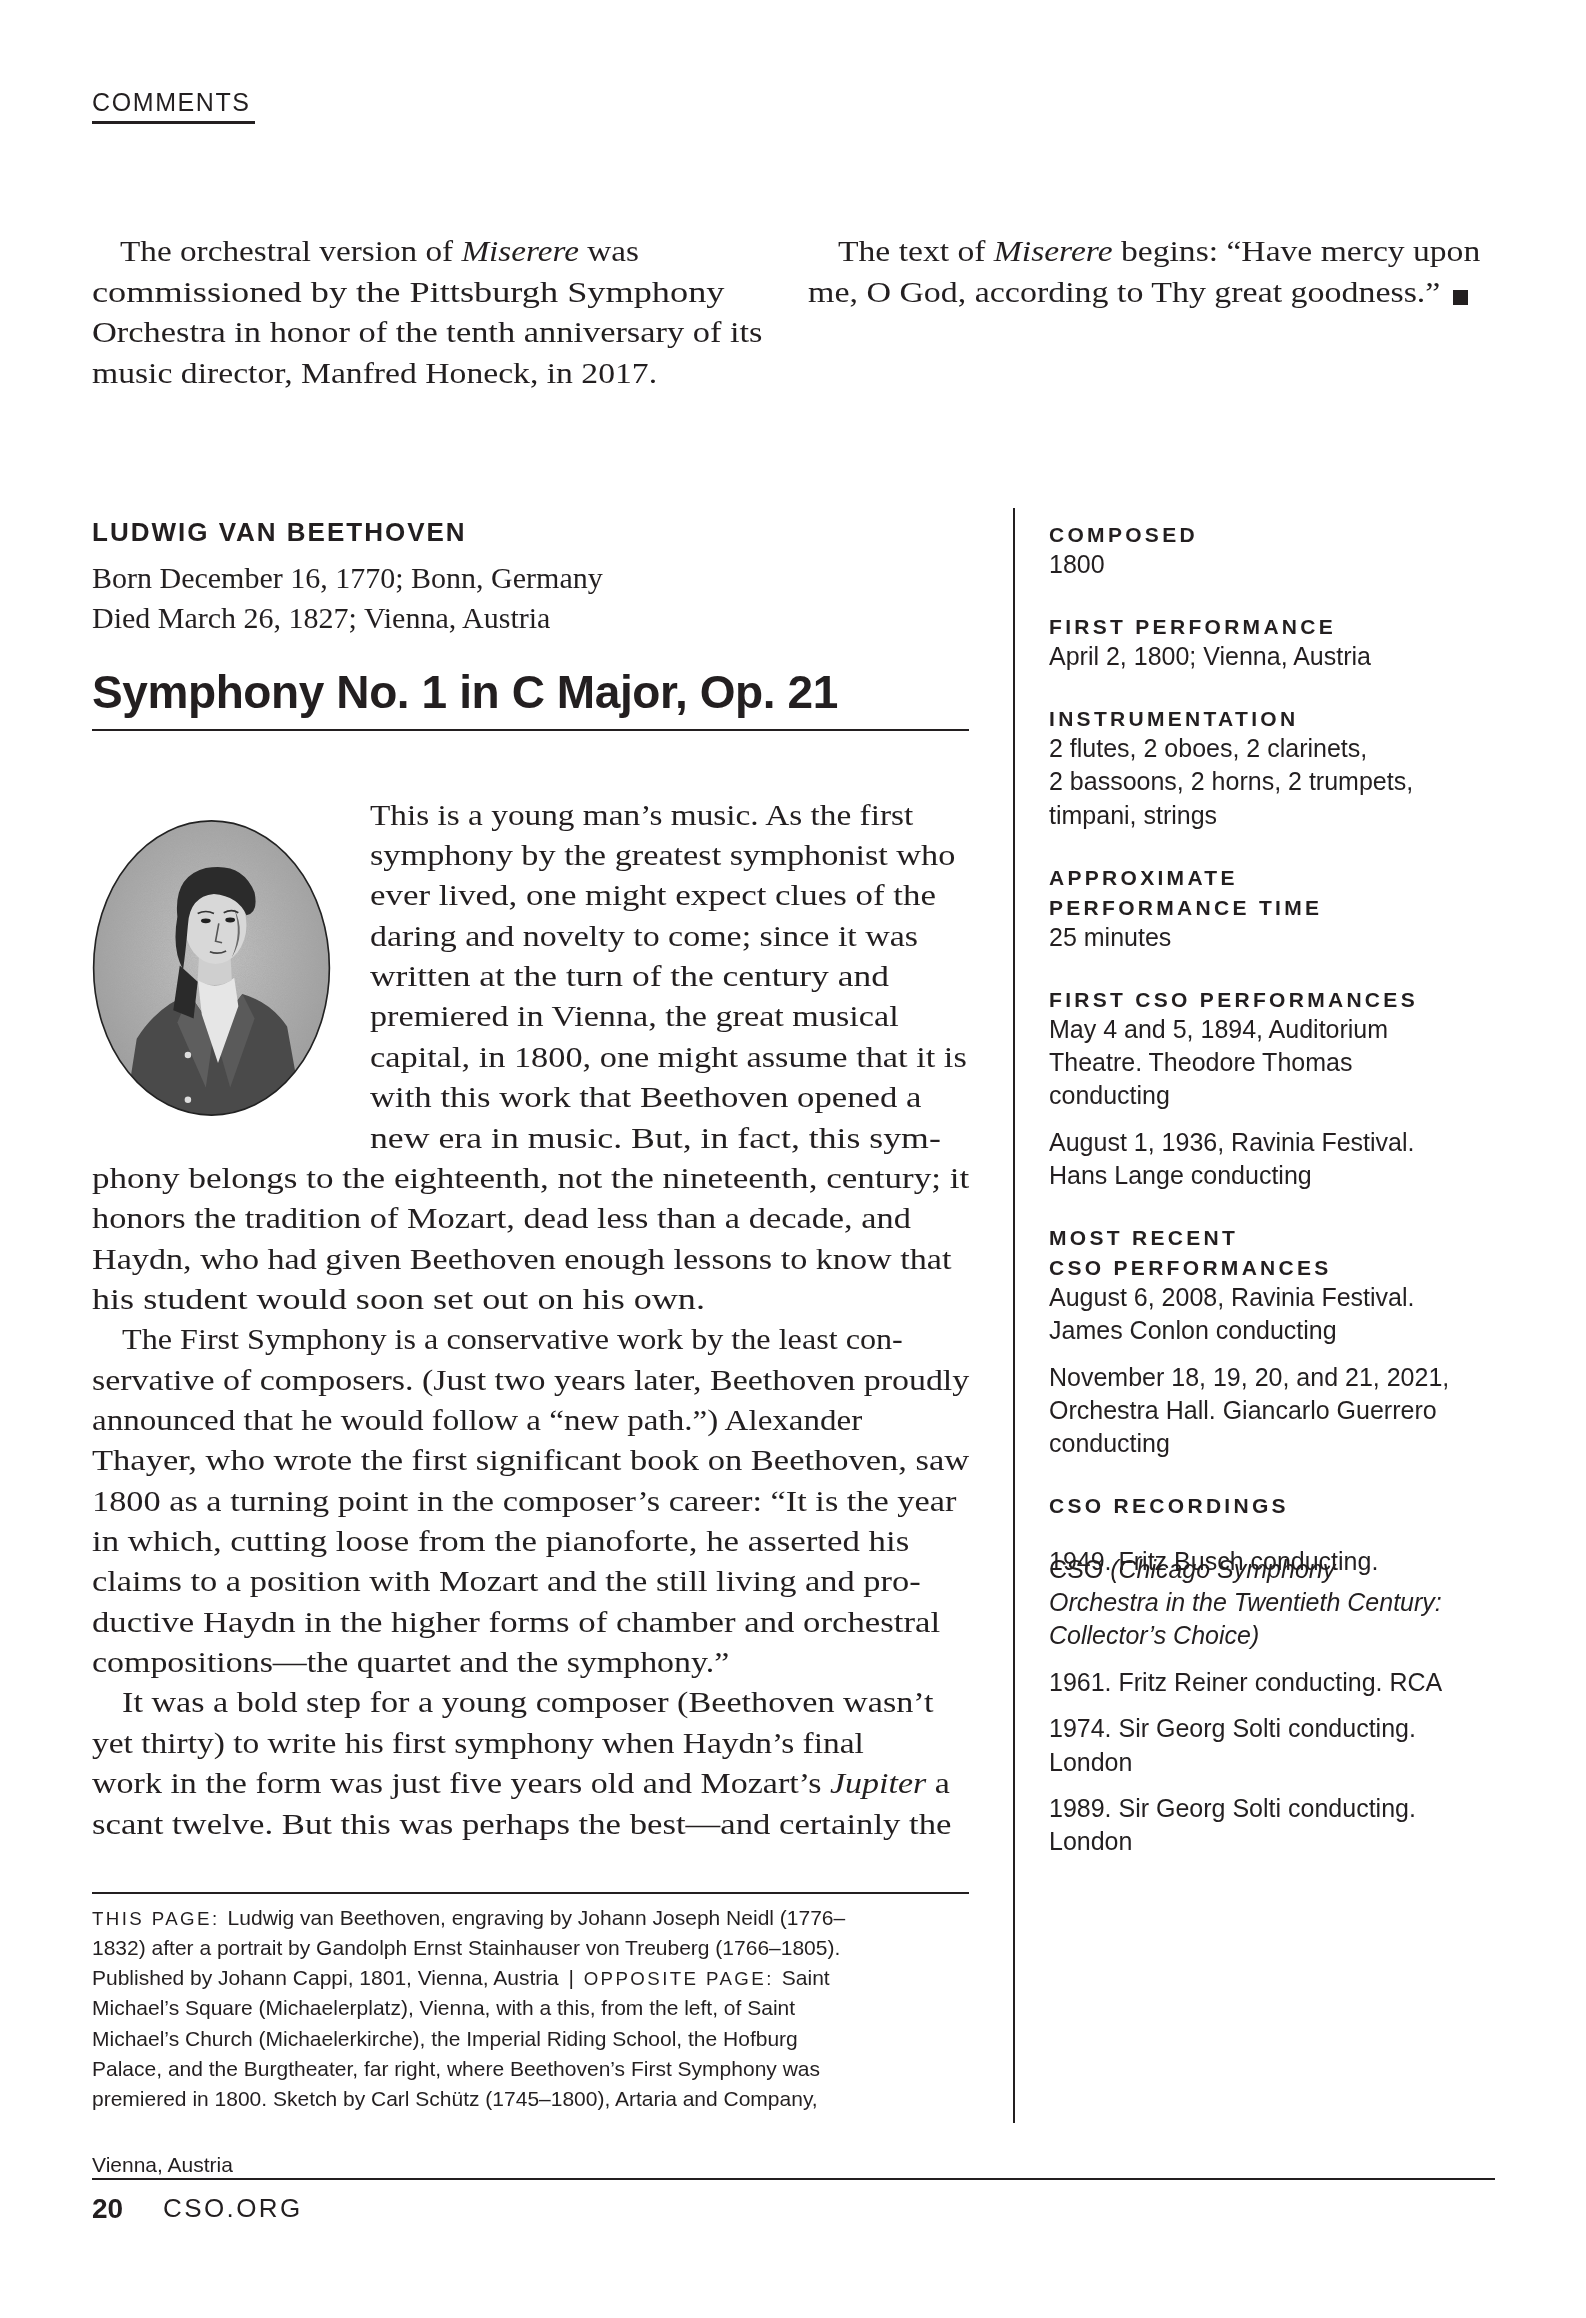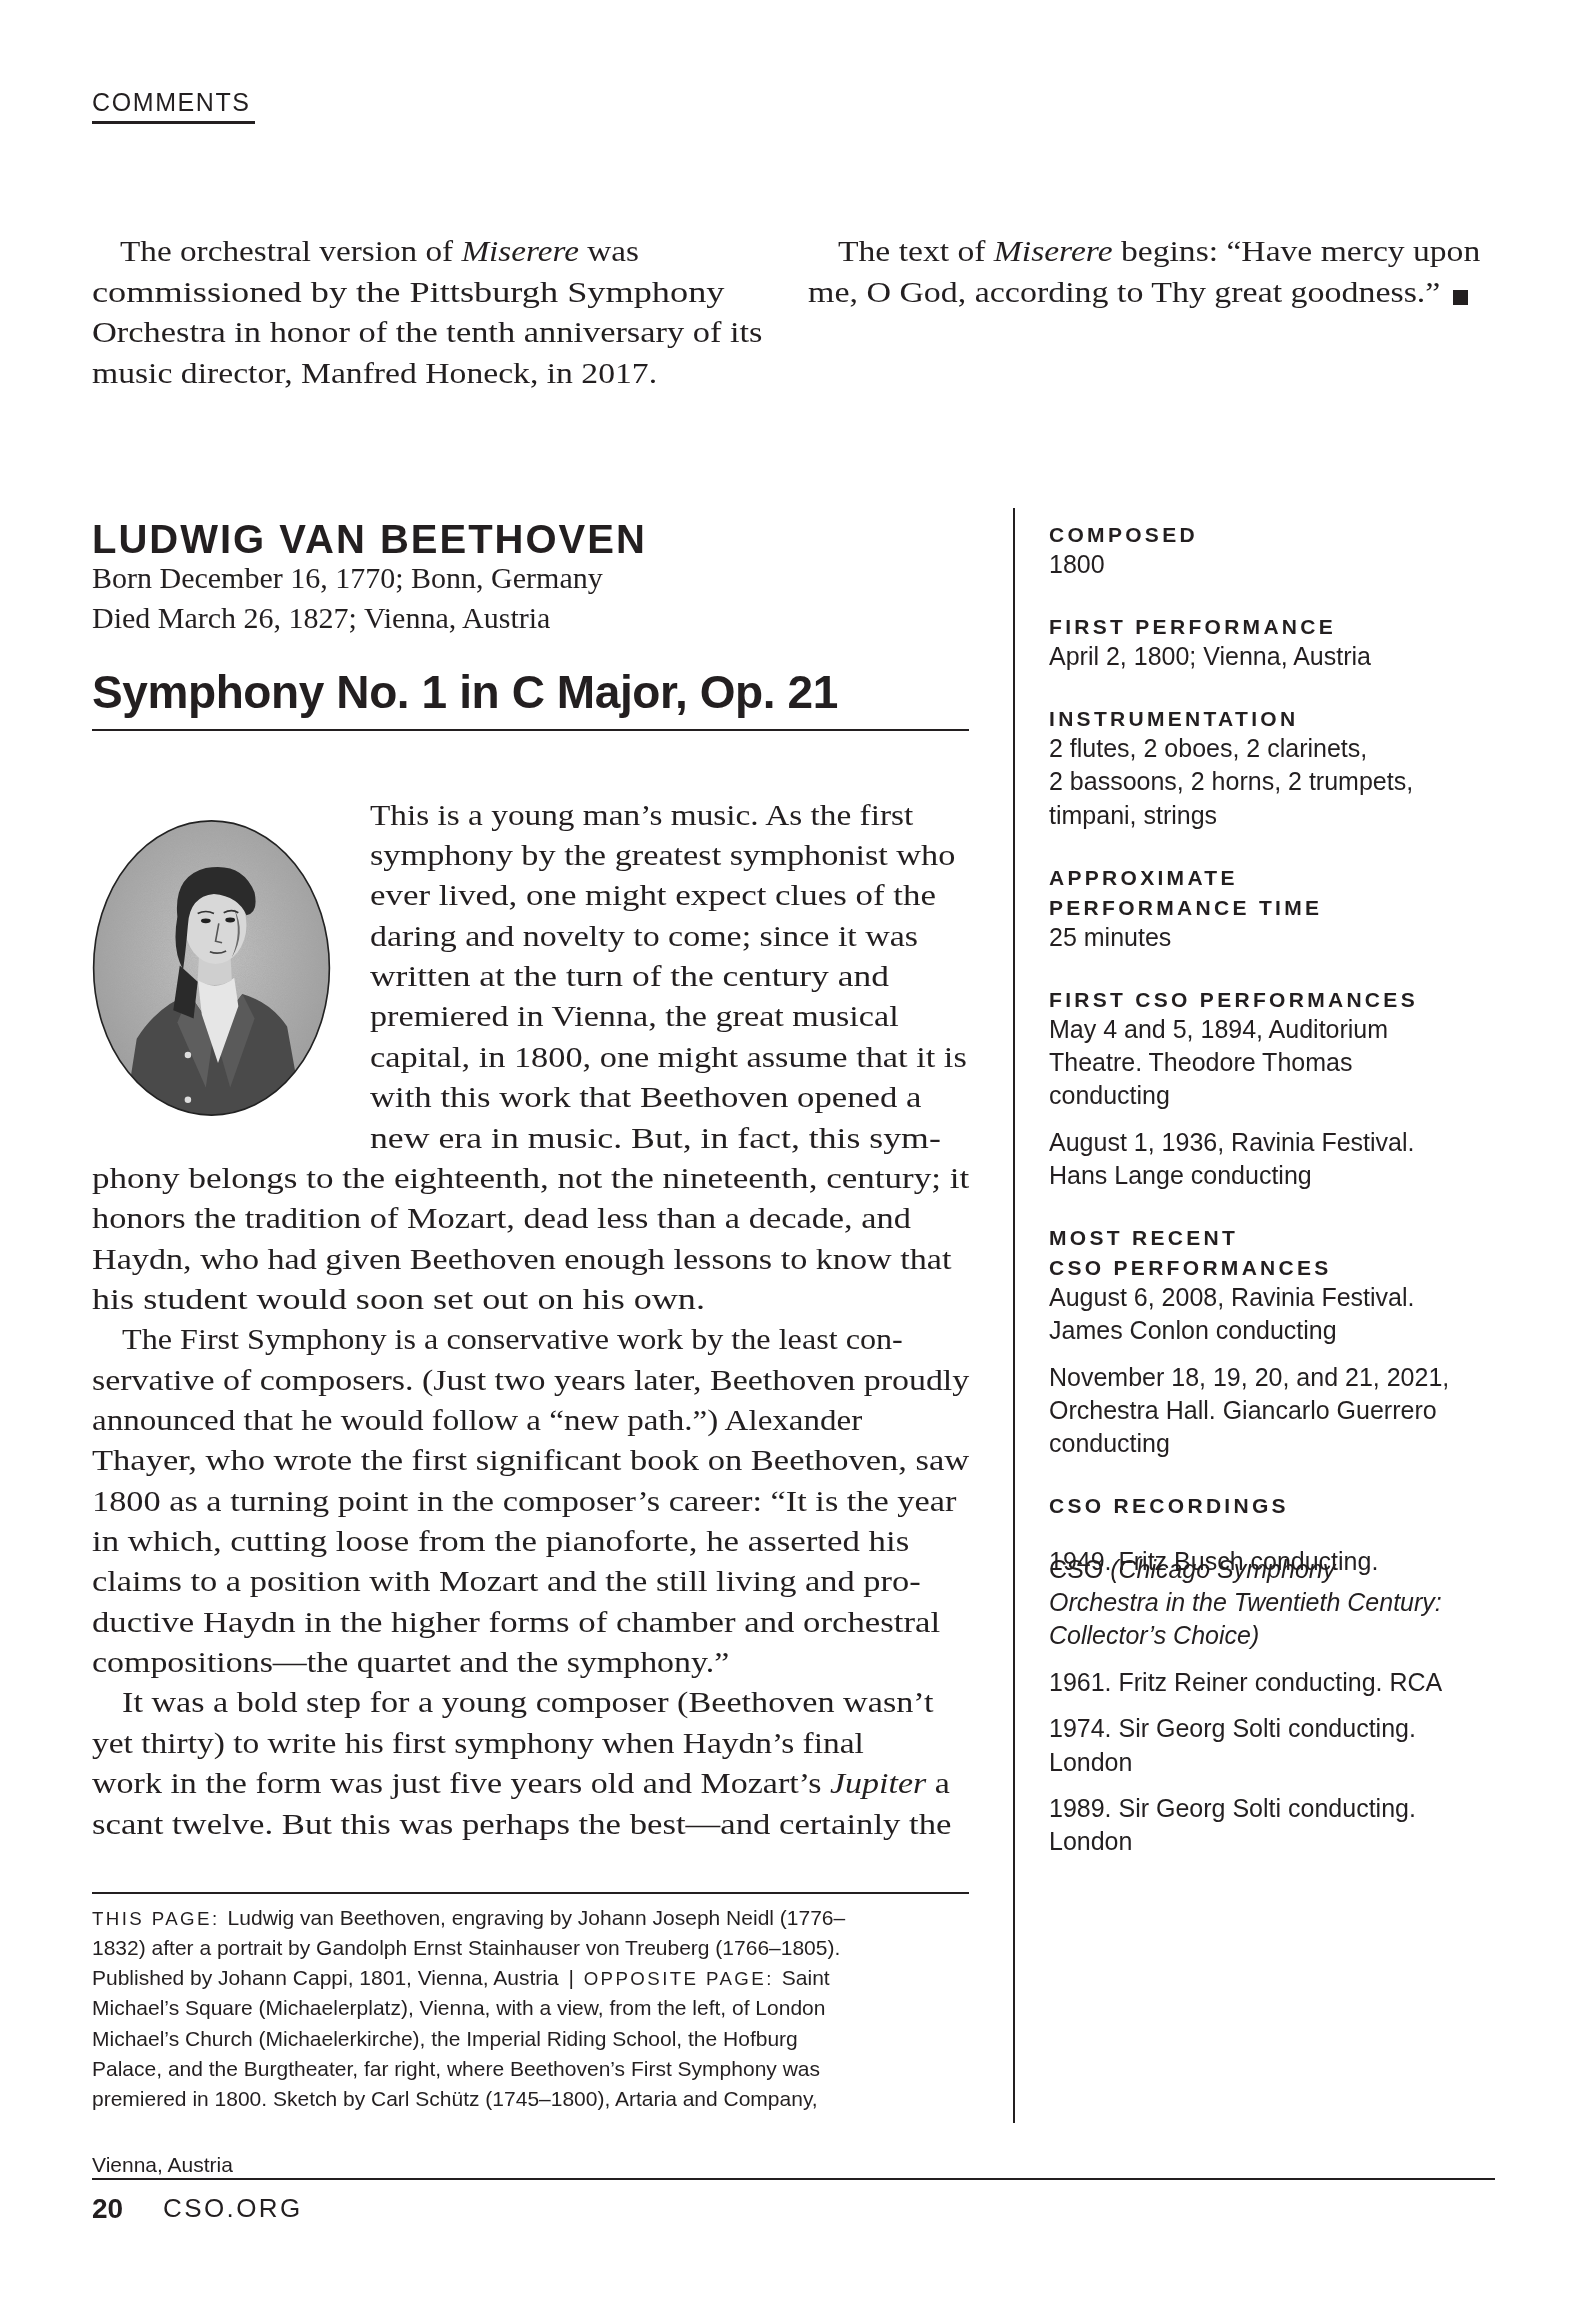--- a/index.html
+++ b/index.html
@@ -8,21 +8,21 @@
   .serif { font-family: "Liberation Serif", "DejaVu Serif", serif; }
   .sans { font-family: "Liberation Sans", "DejaVu Sans", sans-serif; }
   .section-label { left: 92px; top: 88px; font-size: 25px; letter-spacing: 1.6px; }
   .section-underline { left: 92px; top: 121px; width: 163px; height: 3.3px; background: #231f20; }
 
   .line { position: absolute; white-space: nowrap; }
   .body-line { font-size: 30px; line-height: 1; transform-origin: left top; }
   .intro-line { font-size: 30px; line-height: 1; }
   em { font-style: italic; }
 
-  .composer-name { left: 92px; top: 517px; font-size: 40px; font-weight: bold; letter-spacing: 2px; }
+  .composer-name { left: 92px; top: 517px; font-size: 26px; font-weight: bold; letter-spacing: 2px; }
   .composer-life { left: 92px; font-size: 30px; }
   .work-title { left: 92px; top: 665px; font-size: 46px; font-weight: bold; letter-spacing: -0.4px; text-align: center; }
   .title-rule { left: 92px; top: 729px; width: 877px; height: 2.4px; background: #231f20; }
 
   .col-divider { left: 1013px; top: 508px; width: 2.4px; height: 1615px; background: #231f20; }
 
   .portrait { left: 92px; top: 819px; width: 239px; height: 298px; }
 
   .side-head { left: 1049px; font-size: 21px; font-weight: bold; letter-spacing: 3.3px; }
   .side-text { left: 1049px; font-size: 25px; }
@@ -175,21 +175,21 @@
     <div class="abs sans side-text" style="top: 1748px;">London</div>
     <div class="abs sans side-text" style="top: 1794px;">1989. Sir Georg Solti conducting.</div>
     <div class="abs sans side-text" style="top: 1827px;">London</div>
   </div>
 
 <div class="abs caption-rule"></div>
 <div id="caption">
     <div class="abs sans caption-line" style="top: 1906px;"><span class="caption-kicker" style="margin-right: 8.1px;">THIS PAGE:</span><span>Ludwig van Beethoven, engraving by Johann Joseph Neidl (1776–</span></div>
     <div class="abs sans caption-line" style="top: 1936px;"><span>1832) after a portrait by Gandolph Ernst Stainhauser von Treuberg (1766–1805).</span></div>
     <div class="abs sans caption-line" style="top: 1966px;"><span>Published by Johann Cappi, 1801, Vienna, Austria</span><span style="margin: 0px 9.8px;">|</span><span class="caption-kicker" style="margin-right: 8.1px;">OPPOSITE PAGE:</span><span>Saint</span></div>
-    <div class="abs sans caption-line" style="top: 1996px;"><span>Michael’s Square (Michaelerplatz), Vienna, with a view, from the left, of London</span></div>
+    <div class="abs sans caption-line" style="top: 1996px;"><span>Michael’s Square (Michaelerplatz), Vienna, with a this, from the left, of Saint</span></div>
     <div class="abs sans caption-line" style="top: 2027px;"><span>Michael’s Church (Michaelerkirche), the Imperial Riding School, the Hofburg</span></div>
     <div class="abs sans caption-line" style="top: 2057px;"><span>Palace, and the Burgtheater, far right, where Beethoven’s First Symphony was</span></div>
     <div class="abs sans caption-line" style="top: 2087px;"><span>premiered in 1800. Sketch by Carl Schütz (1745–1800), Artaria and Company,</span></div>
     <div class="abs sans caption-line" style="top: 2117px; margin-top: 36px;"><span>Vienna, Austria</span></div>
   </div>
 
 <div class="abs footer-rule"></div>
 <div class="abs sans footer-page">20</div>
 <div class="abs sans footer-site">CSO.ORG</div>
 

